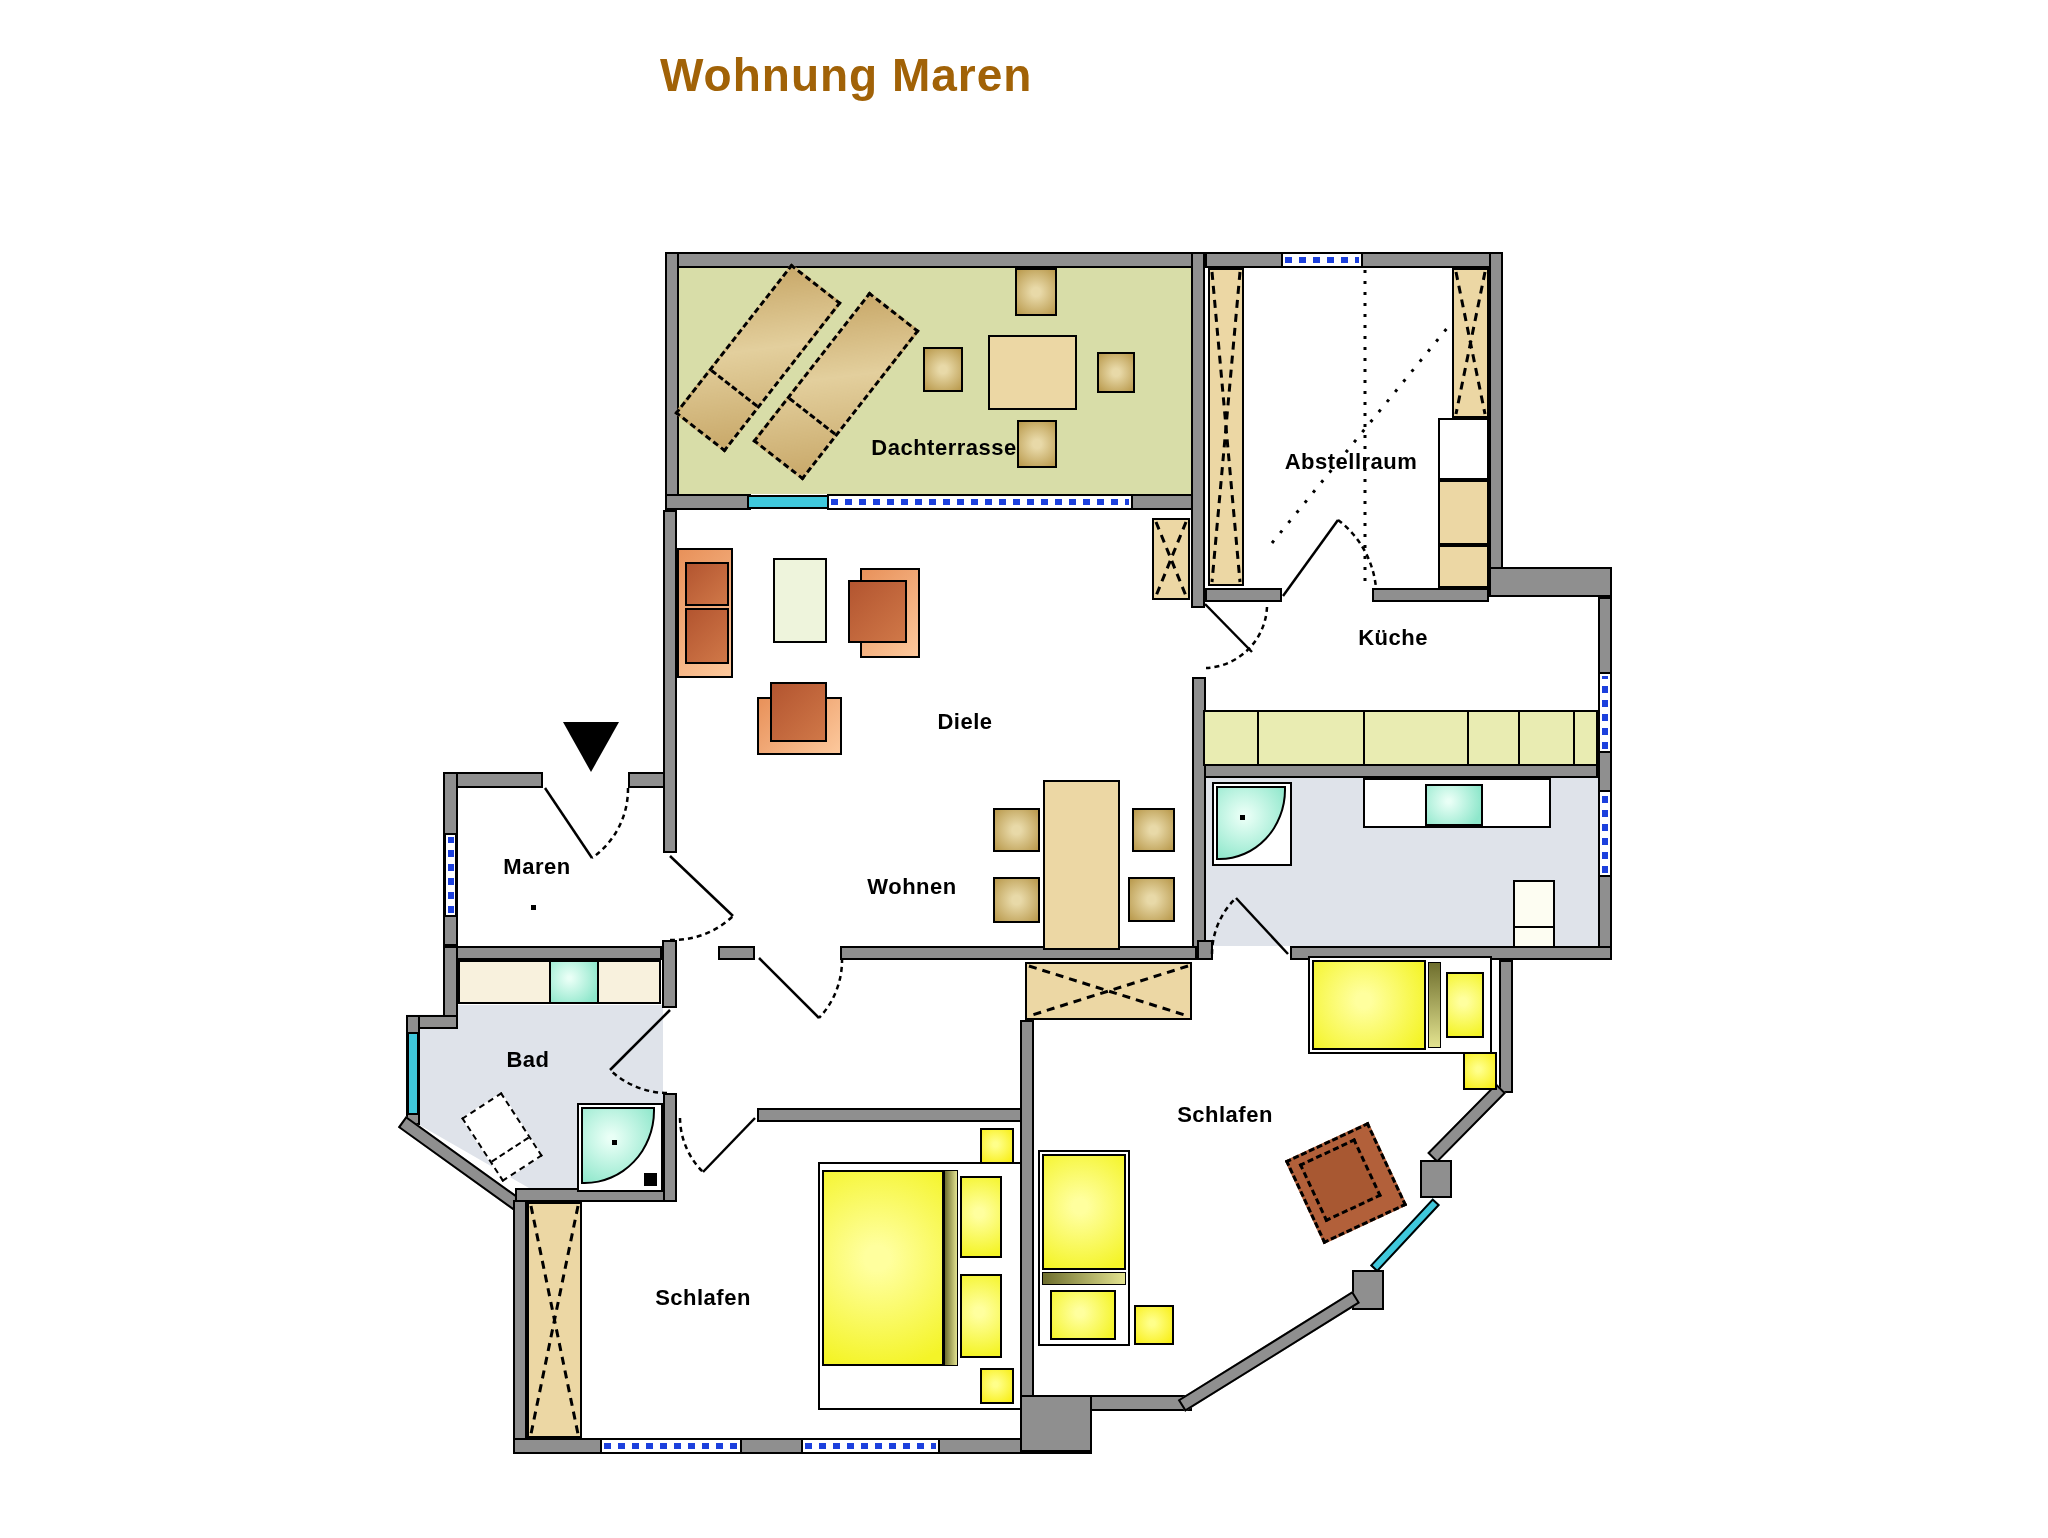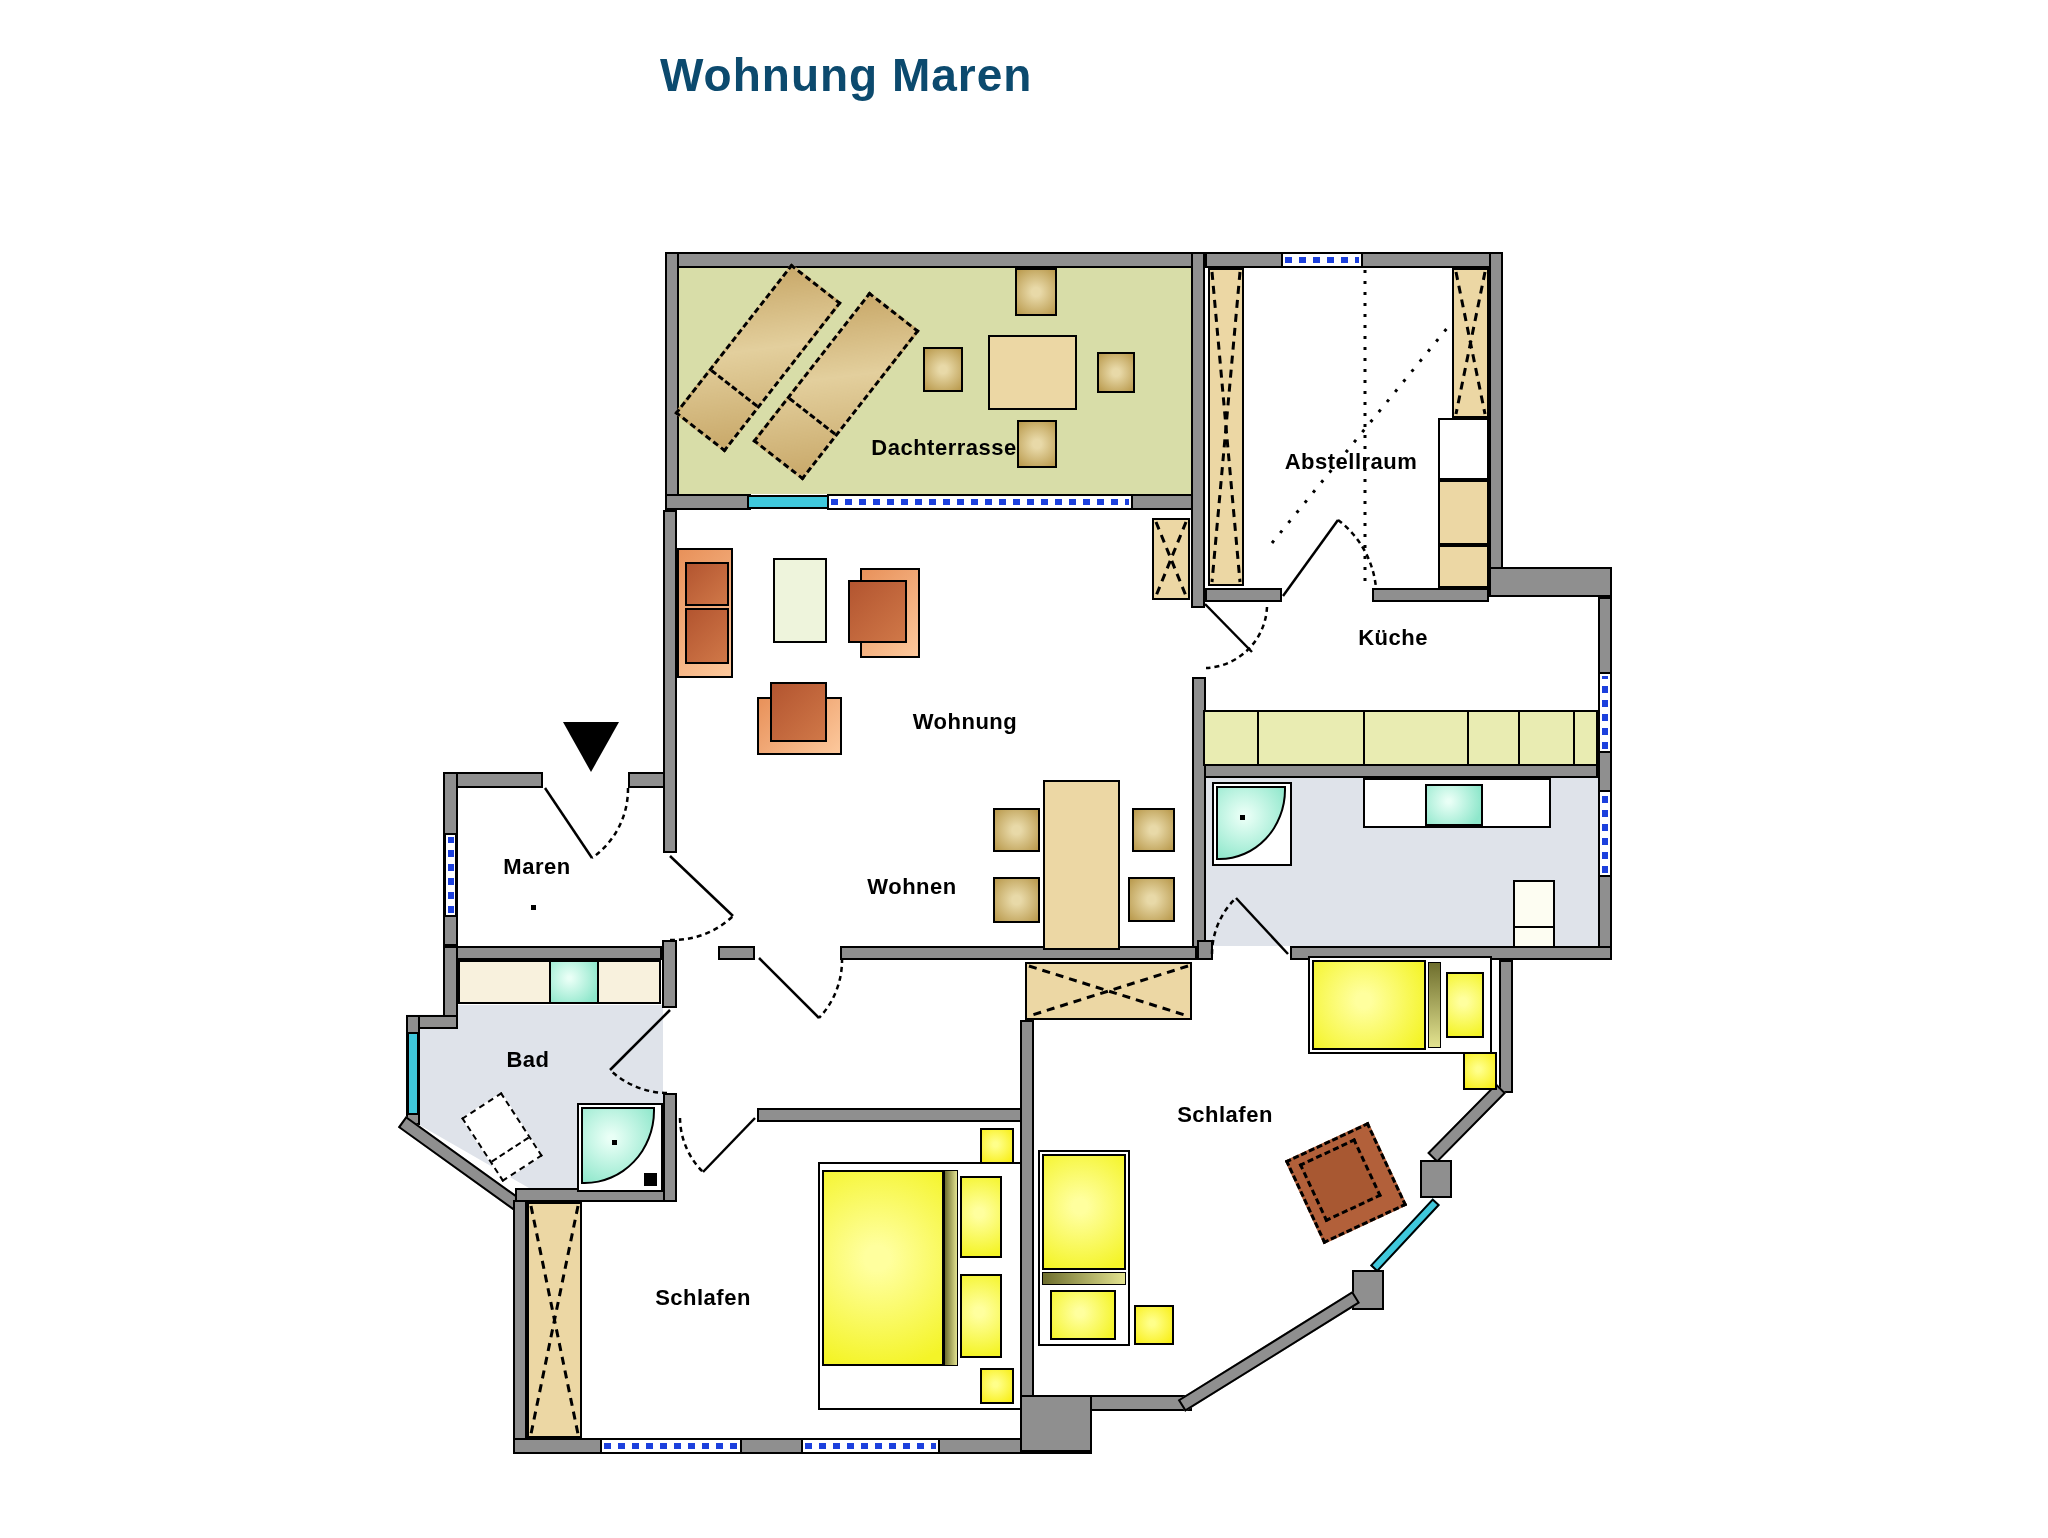--- a/index.html
+++ b/index.html
@@ -9,21 +9,21 @@
   .wall{position:absolute;box-sizing:border-box;background:var(--wall,#8f8f8f);border:2px solid #000;}
   .win-h{position:absolute;box-sizing:border-box;background:#fff;border:2px solid #000;}
   .win-h .dots{position:absolute;left:2px;right:2px;top:50%;height:6px;margin-top:-3px;
       background:repeating-linear-gradient(90deg,var(--window_blue,#1c40dd) 0 7px,transparent 7px 14px);}
   .win-v{position:absolute;box-sizing:border-box;background:#fff;border:2px solid #000;}
   .win-v .dots{position:absolute;top:2px;bottom:2px;left:50%;width:6px;margin-left:-3px;
       background:repeating-linear-gradient(0deg,var(--window_blue,#1c40dd) 0 7px,transparent 7px 14px);}
   .win-cyan{position:absolute;box-sizing:border-box;background:var(--window_cyan,#3fc8dc);border:2px solid #000;}
   .rlabel{position:absolute;font-weight:bold;font-size:22px;color:#000;transform:translate(-50%,-50%);
       white-space:nowrap;letter-spacing:.5px;}
-  .title{position:absolute;font-weight:bold;font-size:46px;color:#0c4a6e;letter-spacing:1px;}
+  .title{position:absolute;font-weight:bold;font-size:46px;color:#a16207;letter-spacing:1px;}
   .col{position:absolute;box-sizing:border-box;background:var(--wood_light,#ecd7a4);border:2px solid #000;}
   .cab{position:absolute;box-sizing:border-box;border:2px solid #000;}
   .chair{position:absolute;box-sizing:border-box;border:2px solid #000;
       background:radial-gradient(circle at 50% 50%,#e8d9a8 15%,var(--wood_dark,#bb9c50) 95%);}
   .yellow{background:radial-gradient(circle at 45% 45%,#ffff9e 10%,var(--bed_yellow,#f4f428) 90%);}
   .nstand{position:absolute;box-sizing:border-box;border:2px solid #000;
       background:radial-gradient(circle at 45% 45%,#ffff8a 10%,var(--nightstand_yellow,#f8ee12) 95%);}
   .teal{background:radial-gradient(circle at 40% 40%,#e9fff6 5%,var(--fixture_teal,#8ee7cb) 85%);}
   .lounger{position:absolute;box-sizing:border-box;width:64px;height:190px;border:3px dashed #000;
       background:linear-gradient(135deg,#c9a96a 0%,#e3cf9d 45%,#c9a96a 100%);}
@@ -254,21 +254,21 @@
       <line x1="759" y1="958" x2="819" y2="1018"></line>
       <line x1="755" y1="1118" x2="703" y2="1172"></line>
       <line x1="1205" y1="604" x2="1252" y2="652"></line>
       <line x1="1283" y1="596" x2="1338" y2="520"></line>
       <line x1="1288" y1="954" x2="1236" y2="898"></line>
     </g>
   </svg>
 
   <div class="rlabel" style="left:944px;top:448px;">Dachterrasse</div>
   <div class="rlabel" style="left:1351px;top:462px;">Abstellraum</div>
-  <div class="rlabel" style="left:965px;top:722px;">Wohnung</div>
+  <div class="rlabel" style="left:965px;top:722px;">Diele</div>
   <div class="rlabel" style="left:912px;top:887px;">Wohnen</div>
   <div class="rlabel" style="left:1393px;top:638px;">Küche</div>
   <div class="rlabel" style="left:537px;top:867px;">Maren</div>
   <div class="rlabel" style="left:528px;top:1060px;">Bad</div>
   <div class="rlabel" style="left:703px;top:1298px;">Schlafen</div>
   <div class="rlabel" style="left:1225px;top:1115px;">Schlafen</div>
 
 </div>
 
 </body></html>

